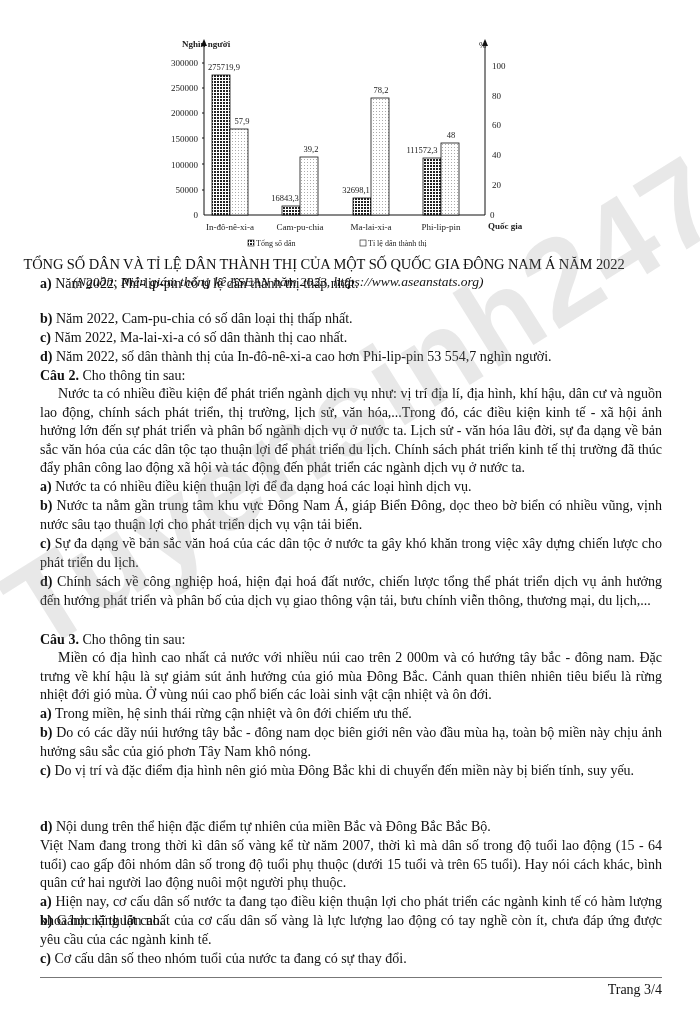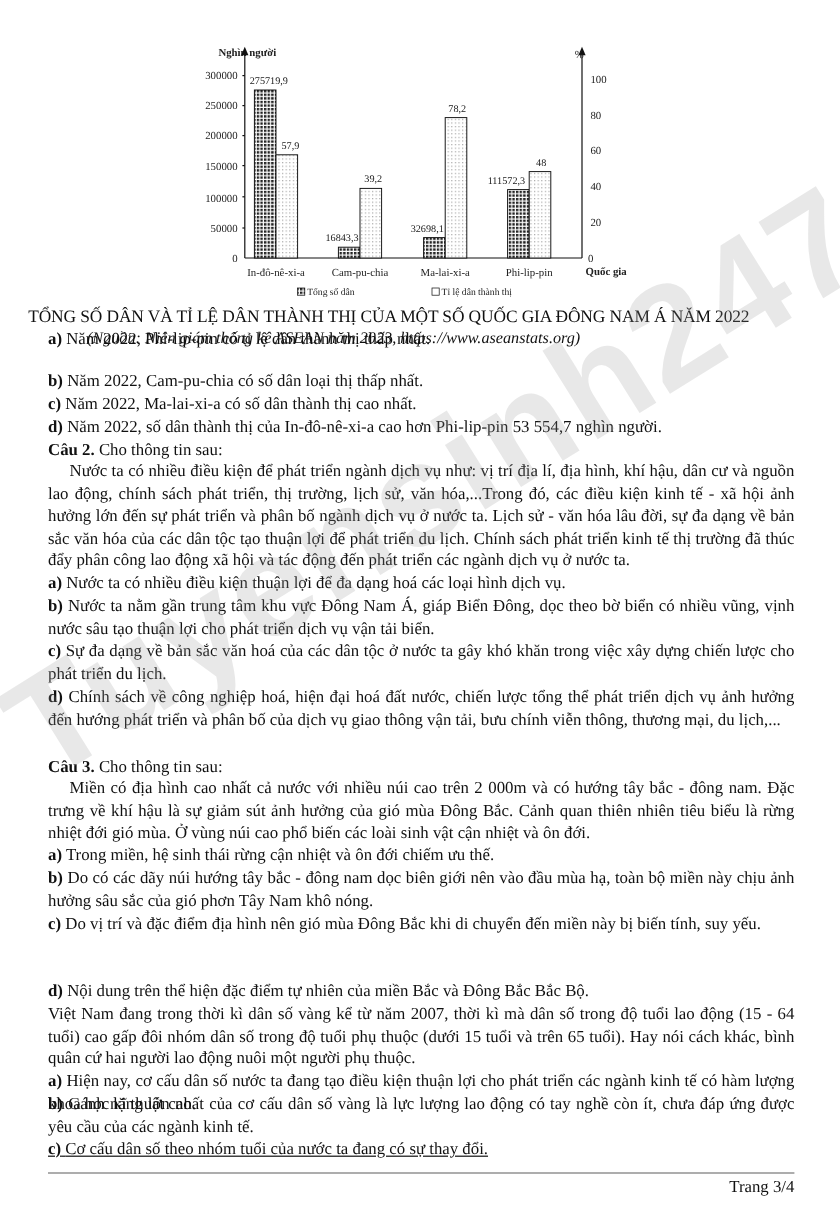--- a/index.html
+++ b/index.html
@@ -139,20 +139,20 @@
   <div class="txt" style="top:631px;"><b>Câu 3.</b> <span>Cho thông tin sau:</span></div>
   <div class="txt just indent" style="top:649px;">Miền có địa hình cao nhất cả nước với nhiều núi cao trên 2 000m và có hướng tây bắc - đông nam. Đặc trưng về khí hậu là sự giảm sút ảnh hưởng của gió mùa Đông Bắc. Cảnh quan thiên nhiên tiêu biểu là rừng nhiệt đới gió mùa. Ở vùng núi cao phổ biến các loài sinh vật cận nhiệt và ôn đới.</div>
   <div class="txt just" style="top:705px;"><b>a)</b> <span>Trong miền, hệ sinh thái rừng cận nhiệt và ôn đới chiếm ưu thế.</span></div>
   <div class="txt just" style="top:724px;"><b>b)</b> <span>Do có các dãy núi hướng tây bắc - đông nam dọc biên giới nên vào đầu mùa hạ, toàn bộ miền này chịu ảnh hưởng sâu sắc của gió phơn Tây Nam khô nóng.</span></div>
   <div class="txt just" style="top:762px;"><b>c)</b> <span>Do vị trí và đặc điểm địa hình nên gió mùa Đông Bắc khi di chuyển đến miền này bị biến tính, suy yếu.</span></div>
   <div class="txt just" style="top:800px;margin-top:18px;"><b>d)</b> <span>Nội dung trên thể hiện đặc điểm tự nhiên của miền Bắc và Đông Bắc Bắc Bộ.</span></div>
 
   <div class="txt just" style="top:837px;">Việt Nam đang trong thời kì dân số vàng kể từ năm 2007, thời kì mà dân số trong độ tuổi lao động (15 - 64 tuổi) cao gấp đôi nhóm dân số trong độ tuổi phụ thuộc (dưới 15 tuổi và trên 65 tuổi). Hay nói cách khác, bình quân cứ hai người lao động nuôi một người phụ thuộc.</div>
   <div class="txt just" style="top:893px;"><b>a)</b> <span>Hiện nay, cơ cấu dân số nước ta đang tạo điều kiện thuận lợi cho phát triển các ngành kinh tế có hàm lượng khoa học kĩ thuật cao.</span></div>
   <div class="txt just" style="top:912px;"><b>b)</b> <span>Gánh nặng lớn nhất của cơ cấu dân số vàng là lực lượng lao động có tay nghề còn ít, chưa đáp ứng được yêu cầu của các ngành kinh tế.</span></div>
-  <div class="txt just" style="top:950px;text-decoration:underline;"><b>c)</b> <span>Cơ cấu dân số theo nhóm tuổi của nước ta đang có sự thay đổi.</span></div>
+  <div class="txt just" style="top:950px;"><b>c)</b> <span>Cơ cấu dân số theo nhóm tuổi của nước ta đang có sự thay đổi.</span></div>
 
   <div class="footer-line"></div>
   <div class="footer-left">Mã đề 1101</div>
   <div class="footer-right">Trang 3/4</div>
 
   <div class="wm">Tuyensinh247.com</div>
 </div>
 
 </body></html>

